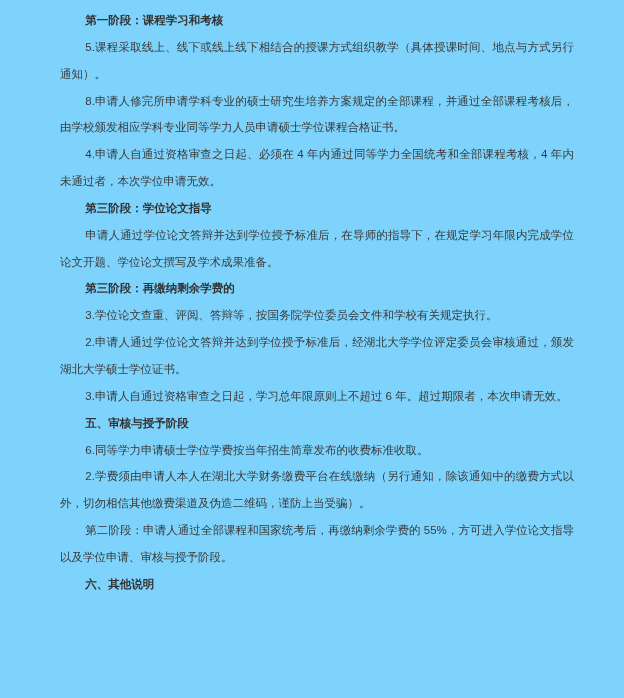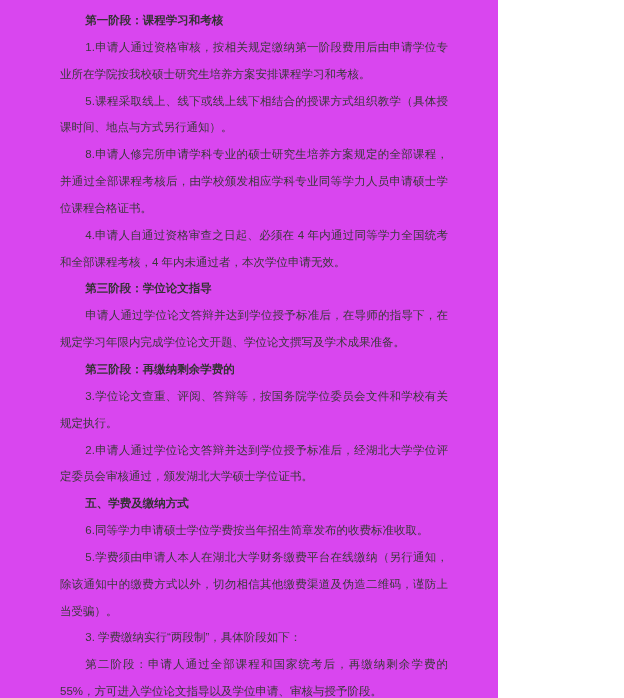--- a/index.html
+++ b/index.html
@@ -2,24 +2,24 @@
 <html><head>
 <meta charset="utf-8">
 <style>
   html, body {
     margin: 0;
     padding: 0;
     background: #ffffff;
   }
   .page {
     position: relative;
-    width: 498px;
+    width: 624px;
     height: 698px;
     box-sizing: border-box;
-    background: #d946ef;
+    background: #7dd3fc;
     overflow: hidden;
   }
   .doc-body {
     box-sizing: border-box;
     width: 100%;
     height: 100%;
     padding: 7px 50px 0 60px;
     font-family: "Liberation Sans", "DejaVu Sans", sans-serif;
     font-size: 11.5px;
     line-height: 26.85px;
@@ -36,29 +36,28 @@
     font-weight: bold;
     color: #333333;
   }
 </style>
 </head>
 <body>
 
 <div class="page">
   <div class="doc-body">
       <p class="block heading">第一阶段：课程学习和考核</p>
-      <p class="block paragraph">1.申请人通过资格审核，按相关规定缴纳第一阶段费用后由申请学位专业所在学院按我校硕士研究生培养方案安排课程学习和考核。</p>
       <p class="block paragraph">5.课程采取线上、线下或线上线下相结合的授课方式组织教学（具体授课时间、地点与方式另行通知）。</p>
       <p class="block paragraph">8.申请人修完所申请学科专业的硕士研究生培养方案规定的全部课程，并通过全部课程考核后，由学校颁发相应学科专业同等学力人员申请硕士学位课程合格证书。</p>
       <p class="block paragraph">4.申请人自通过资格审查之日起、必须在 4 年内通过同等学力全国统考和全部课程考核，4 年内未通过者，本次学位申请无效。</p>
       <p class="block heading">第三阶段：学位论文指导</p>
       <p class="block paragraph">申请人通过学位论文答辩并达到学位授予标准后，在导师的指导下，在规定学习年限内完成学位论文开题、学位论文撰写及学术成果准备。</p>
       <p class="block heading">第三阶段：再缴纳剩余学费的</p>
       <p class="block paragraph">3.学位论文查重、评阅、答辩等，按国务院学位委员会文件和学校有关规定执行。</p>
       <p class="block paragraph">2.申请人通过学位论文答辩并达到学位授予标准后，经湖北大学学位评定委员会审核通过，颁发湖北大学硕士学位证书。</p>
-      <p class="block heading">五、学费及缴纳方式</p>
+      <p class="block paragraph">3.申请人自通过资格审查之日起，学习总年限原则上不超过 6 年。超过期限者，本次申请无效。</p>
+      <p class="block heading">五、审核与授予阶段</p>
       <p class="block paragraph">6.同等学力申请硕士学位学费按当年招生简章发布的收费标准收取。</p>
-      <p class="block paragraph">5.学费须由申请人本人在湖北大学财务缴费平台在线缴纳（另行通知，除该通知中的缴费方式以外，切勿相信其他缴费渠道及伪造二维码，谨防上当受骗）。</p>
-      <p class="block paragraph">3. 学费缴纳实行“两段制”，具体阶段如下：</p>
+      <p class="block paragraph">2.学费须由申请人本人在湖北大学财务缴费平台在线缴纳（另行通知，除该通知中的缴费方式以外，切勿相信其他缴费渠道及伪造二维码，谨防上当受骗）。</p>
       <p class="block paragraph">第二阶段：申请人通过全部课程和国家统考后，再缴纳剩余学费的 55%，方可进入学位论文指导以及学位申请、审核与授予阶段。</p>
       <p class="block heading">六、其他说明</p>
     </div>
 </div>
 
 </body></html>

